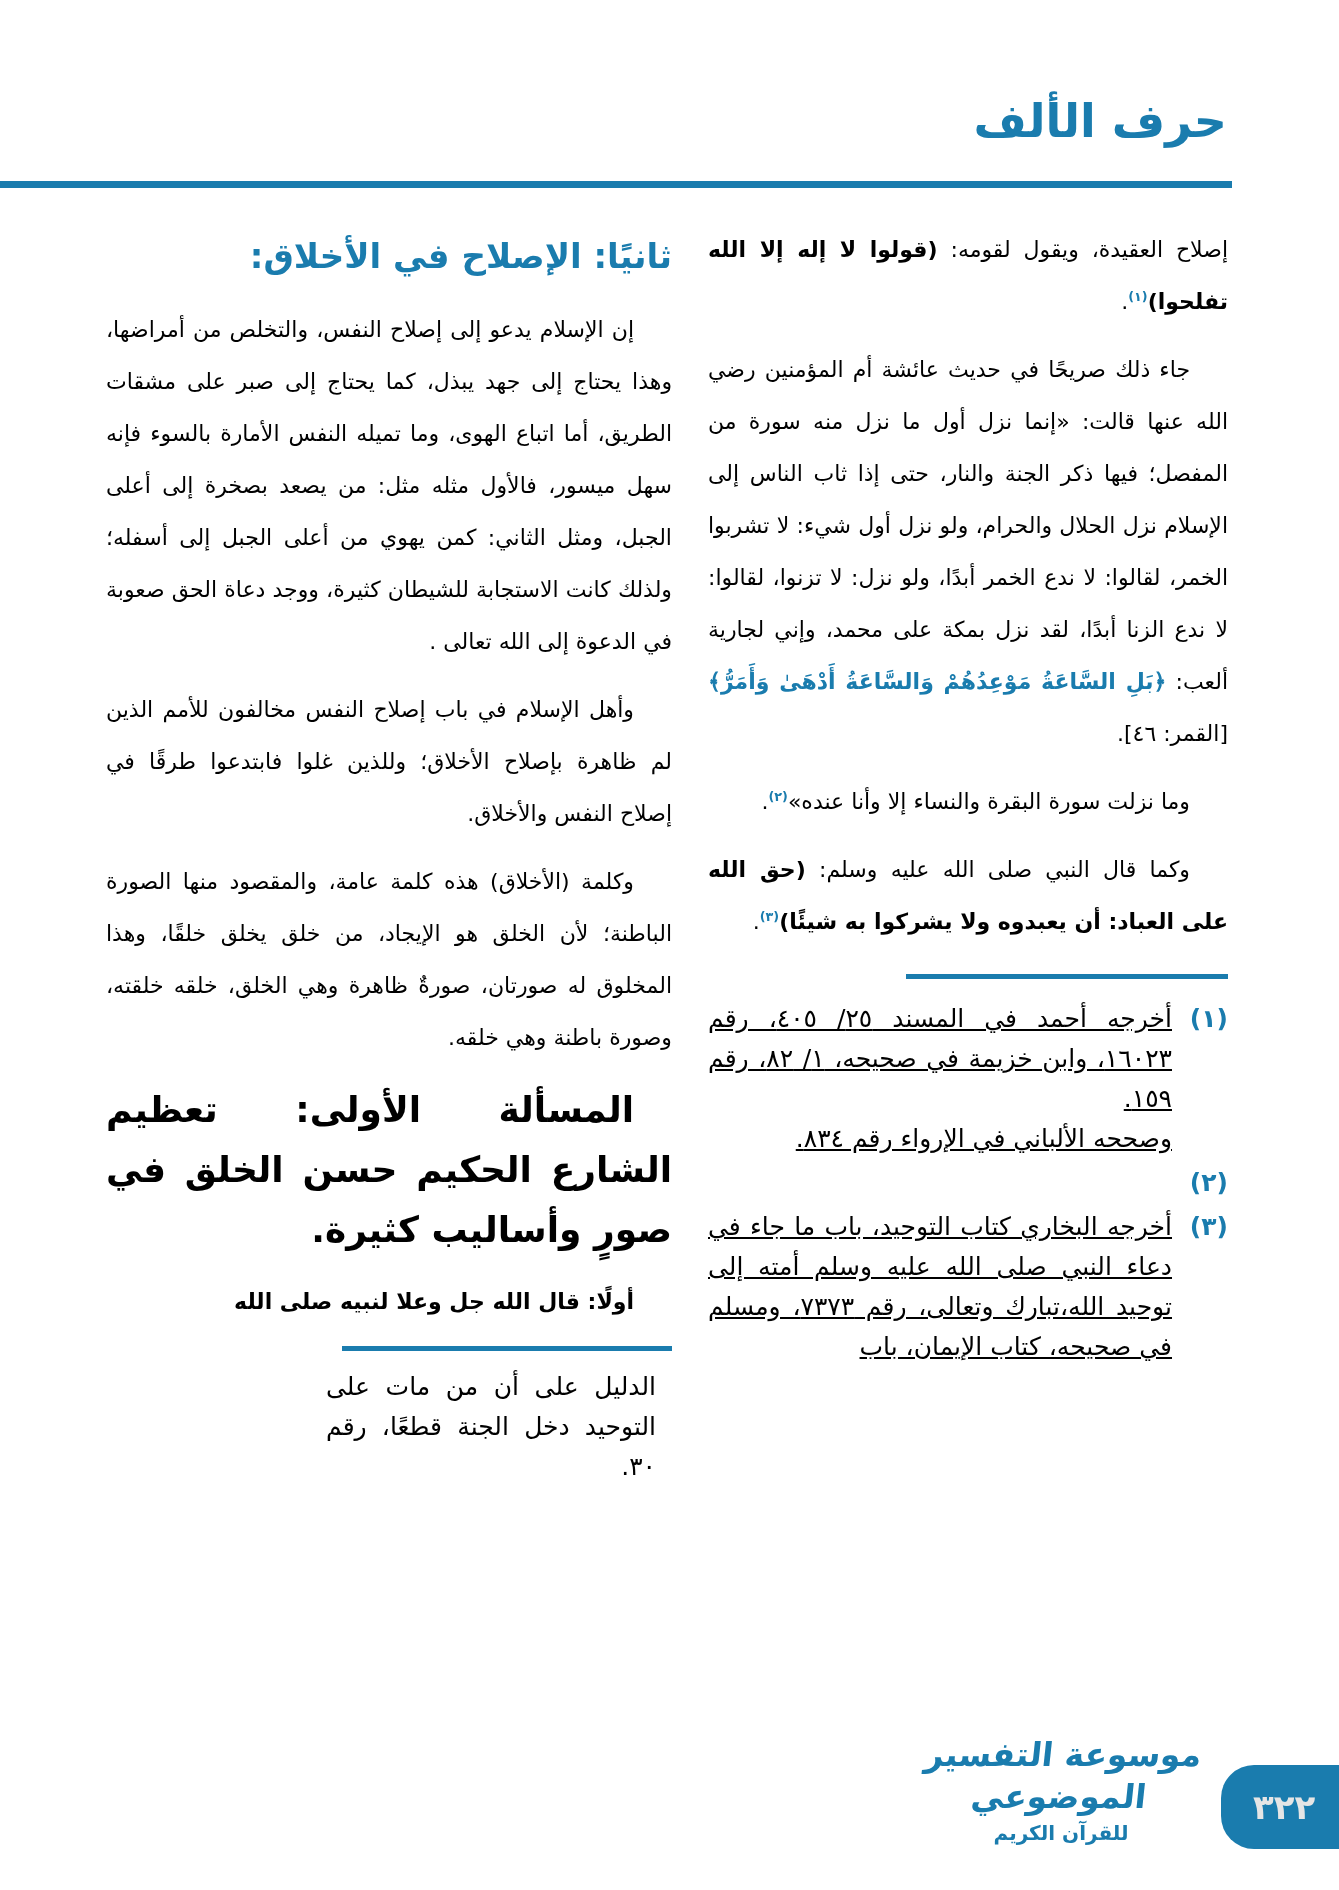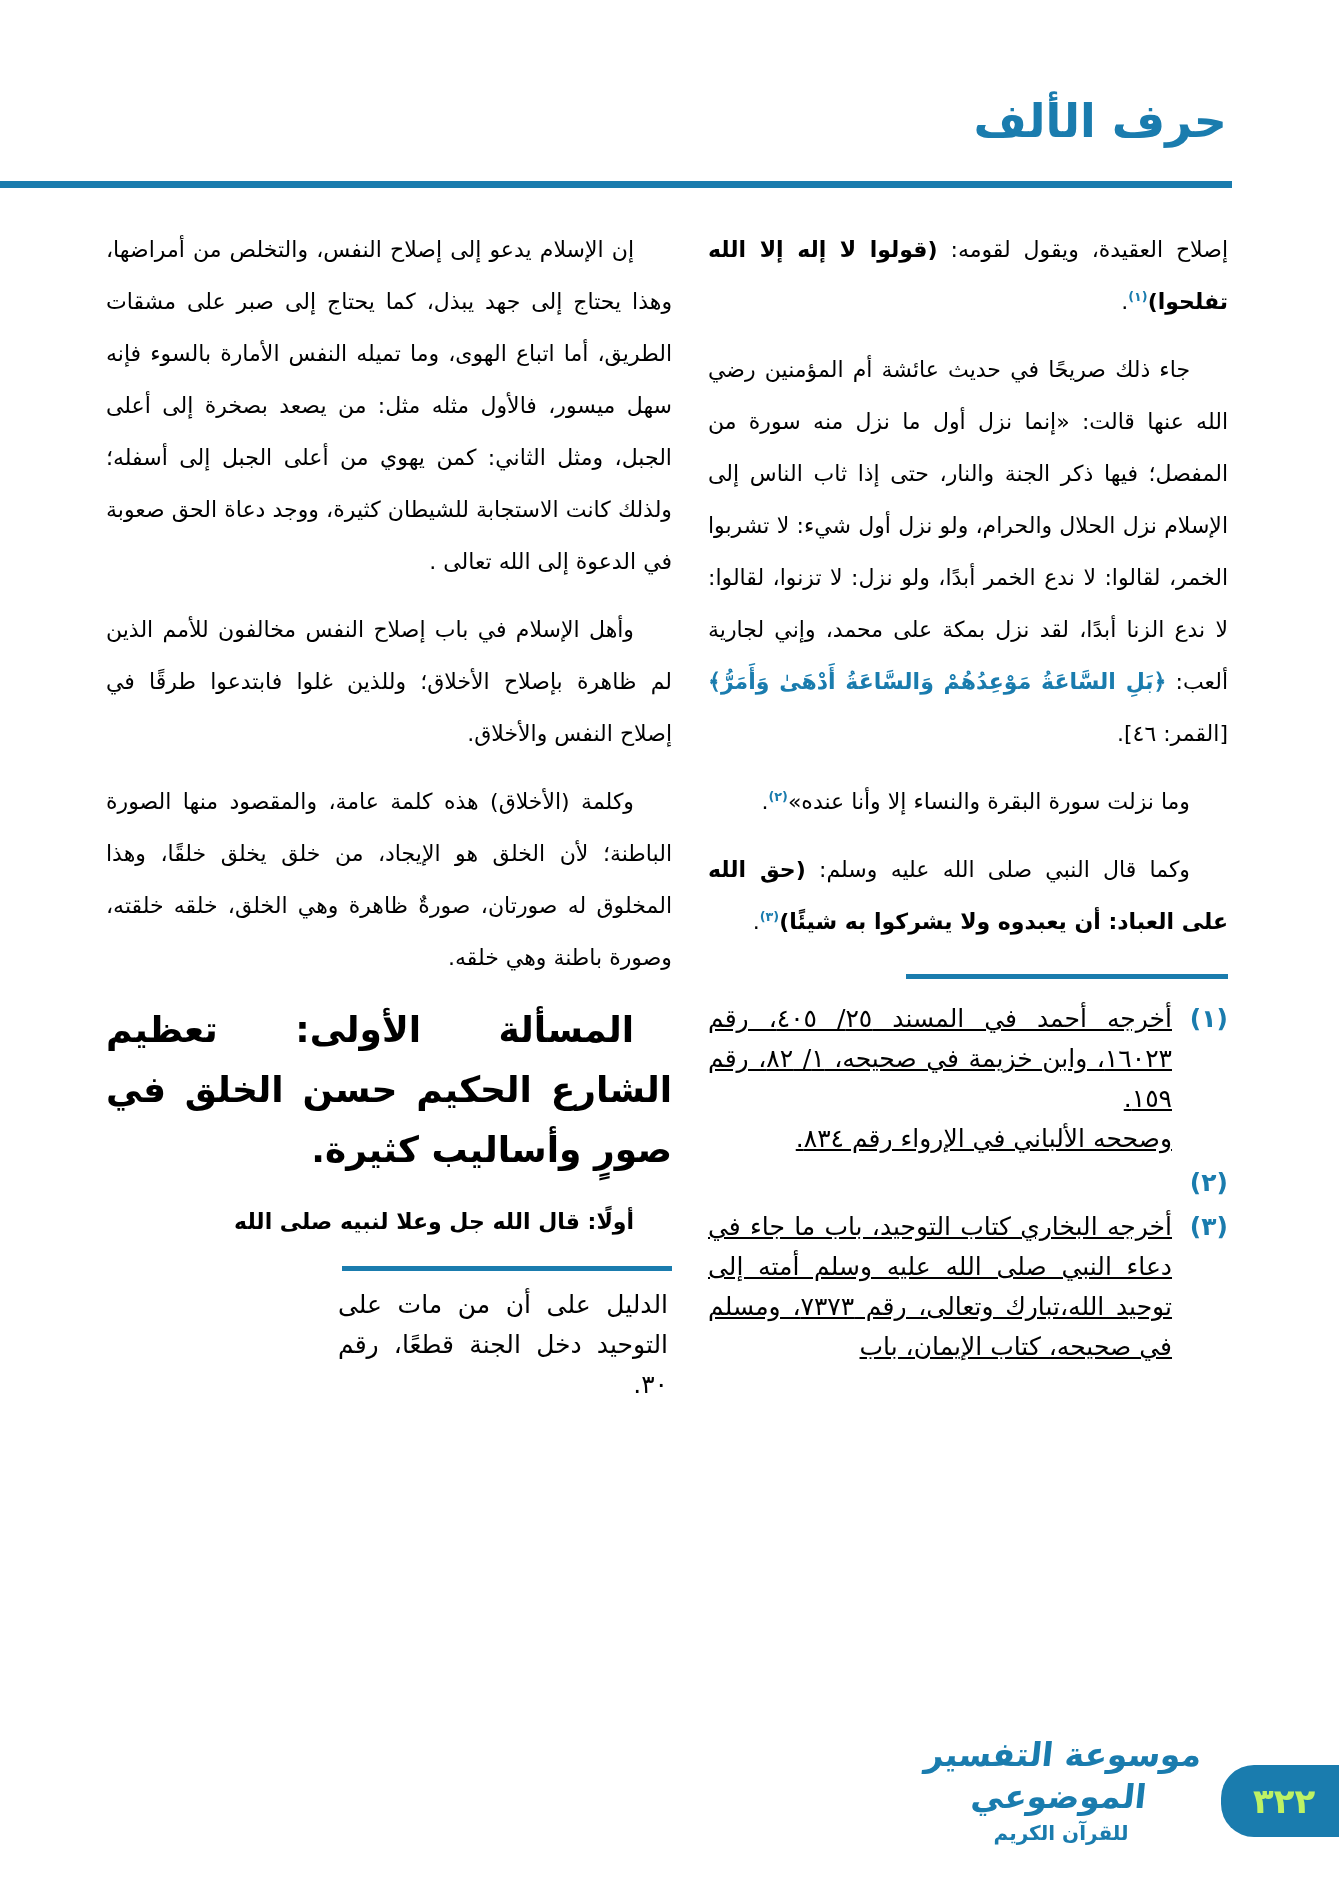--- a/index.html
+++ b/index.html
@@ -62,38 +62,38 @@
   }
   .footnotes { font-size:25px; line-height:40px; }
   .fn { display:flex; gap:10px; margin-bottom:4px; }
   .fn-marker { color:var(--accent); min-width:46px; flex:0 0 auto; font-weight:bold; }
   .fn-text { flex:1; text-align:justify;text-decoration:underline; }
   .fn-line { margin:0; }
 
   .fn-rule-left { margin:18px 0 14px 0; width:330px; }
   .fn-cont {
     width:330px; font-size:25px; line-height:40px;
-    text-align:justify; margin:4px;
+    text-align:justify; margin:16px;
   }
 
   
   .logo {
     position:absolute; bottom:42px; right:128px; width:300px;
     text-align:center; color:var(--accent);
   }
   .logo-title {
     font-size:33px; font-weight:bold; line-height:42px;
     transform:skewX(-6deg);
   }
   .logo-subtitle { font-size:20px; font-weight:bold; line-height:30px; }
 
   .page-badge {
-    position:absolute; top:1765px; right:0; width:118px; height:72px;
+    position:absolute; top:1765px; right:0; width:118px; height:84px;
     background:var(--accent); border-radius:33px 0 0 33px;
-    color:#bef264; font-size:34px; font-weight:bold;
+    color:#e5e5e5; font-size:34px; font-weight:bold;
     display:flex; align-items:center; justify-content:center;
     padding-left:8px;
   }
 </style>
 </head>
 <body>
 
 <div class="page">
 
   <div class="chapter-title">حرف الألف</div>
@@ -122,20 +122,21 @@
           <div class="fn">
             <span class="fn-marker">(٣)</span>
             <div class="fn-text">
               <div class="fn-line">أخرجه البخاري كتاب التوحيد، باب ما جاء في دعاء النبي صلى الله عليه وسلم أمته إلى توحيد الله،تبارك وتعالى، رقم ٧٣٧٣، ومسلم في صحيحه، كتاب الإيمان، باب</div>
             </div>
           </div>
         </div>
     </section>
 
     <section class="col col-left">
+      <h2 class="subheading">ثانيًا: الإصلاح في الأخلاق:</h2>
       <p class="para indent"><span>إن الإسلام يدعو إلى إصلاح النفس، والتخلص من أمراضها، وهذا يحتاج إلى جهد يبذل، كما يحتاج إلى صبر على مشقات الطريق، أما اتباع الهوى، وما تميله النفس الأمارة بالسوء فإنه سهل ميسور، فالأول مثله مثل: من يصعد بصخرة إلى أعلى الجبل، ومثل الثاني: كمن يهوي من أعلى الجبل إلى أسفله؛ ولذلك كانت الاستجابة للشيطان كثيرة، ووجد دعاة الحق صعوبة في الدعوة إلى الله تعالى .</span></p>
       <p class="para indent"><span>وأهل الإسلام في باب إصلاح النفس مخالفون للأمم الذين لم ظاهرة بإصلاح الأخلاق؛ وللذين غلوا فابتدعوا طرقًا في إصلاح النفس والأخلاق.</span></p>
       <p class="para indent"><span>وكلمة (الأخلاق) هذه كلمة عامة، والمقصود منها الصورة الباطنة؛ لأن الخلق هو الإيجاد، من خلق يخلق خلقًا، وهذا المخلوق له صورتان، صورةٌ ظاهرة وهي الخلق، خلقه خلقته، وصورة باطنة وهي خلقه.</span></p>
       <p class="para indent emphasis"><span class="b">المسألة الأولى: تعظيم الشارع الحكيم حسن الخلق في صورٍ وأساليب كثيرة.</span></p>
       <p class="para indent"><span class="b">أولًا: قال الله جل وعلا لنبيه صلى الله</span></p>
 
       <div class="fn-rule fn-rule-left"></div>
       <p class="fn-cont">الدليل على أن من مات على التوحيد دخل الجنة قطعًا، رقم ٣٠.</p>
     </section>
 

